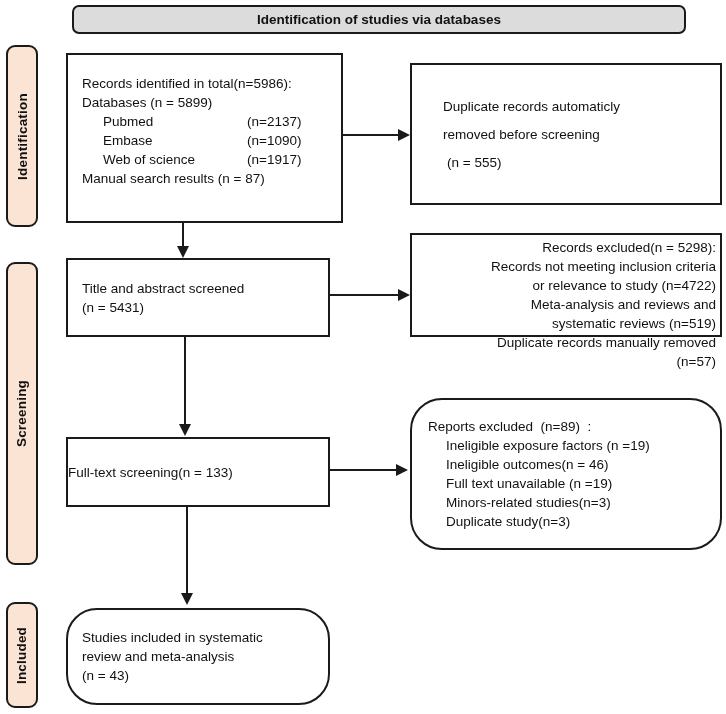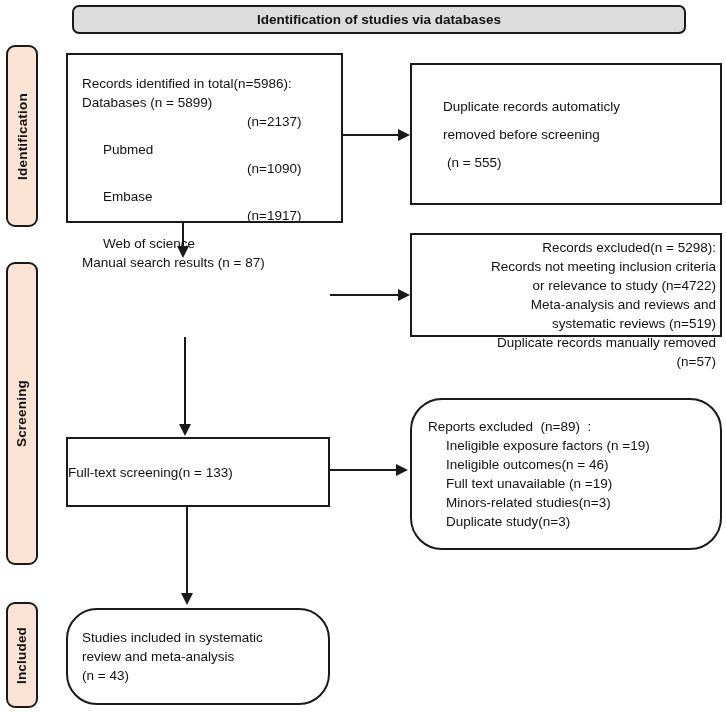--- a/index.html
+++ b/index.html
@@ -23,21 +23,21 @@
   .box{
     position:absolute;background:#fff;border:2px solid #1a1a1a;box-sizing:border-box;
     font-size:13.5px;line-height:19px;
   }
   .line{white-space:pre;}
   .ind{padding-left:16px;}
   .ind2{padding-left:18px;}
   .sp{padding-left:4px;}
   .vcenter{display:flex;flex-direction:column;justify-content:center;}
   .dbrow{display:flex;padding-left:21px;}
-  .dbrow .nm{width:144px;white-space:pre;margin-top:28px;}
+  .dbrow .nm{width:144px;white-space:pre;}
   .dbrow .ct{white-space:pre;}
   .hline{position:absolute;height:2px;background:#1a1a1a;}
   .vline{position:absolute;width:2px;background:#1a1a1a;}
   .head-r{position:absolute;width:0;height:0;border-top:6px solid transparent;border-bottom:6px solid transparent;border-left:12px solid #1a1a1a;}
   .head-d{position:absolute;width:0;height:0;border-left:6px solid transparent;border-right:6px solid transparent;border-top:12px solid #1a1a1a;}
 </style>
 </head>
 <body>
 
 <div class="canvas">
@@ -73,20 +73,24 @@
     </div>
     <div class="line">Manual search results (n = 87)</div>
   </div>
 
   <div class="box vcenter" style="left:410px;top:63px;width:312px;height:142px;padding-left:31px;gap:9px;">
     <div class="line">Duplicate records automaticly</div>
     <div class="line">removed before screening</div>
     <div class="line sp">(n = 555)</div>
   </div>
 
+  <div class="box vcenter" style="left:66px;top:258px;width:264px;height:79px;padding-left:14px;">
+    <div class="line">Title and abstract screened</div>
+    <div class="line">(n = 5431)</div>
+  </div>
 
   <div class="box" style="left:410px;top:233px;width:312px;height:104px;padding:3px 4px 0 12px;text-align:right;">
     <div class="line">Records excluded(n = 5298):</div>
     <div class="line ind">Records not meeting inclusion criteria</div>
     <div class="line">or relevance to study (n=4722)</div>
     <div class="line ind">Meta-analysis and reviews and</div>
     <div class="line">systematic reviews (n=519)</div>
     <div class="line ind">Duplicate records manually removed</div>
     <div class="line">(n=57)</div>
   </div>

